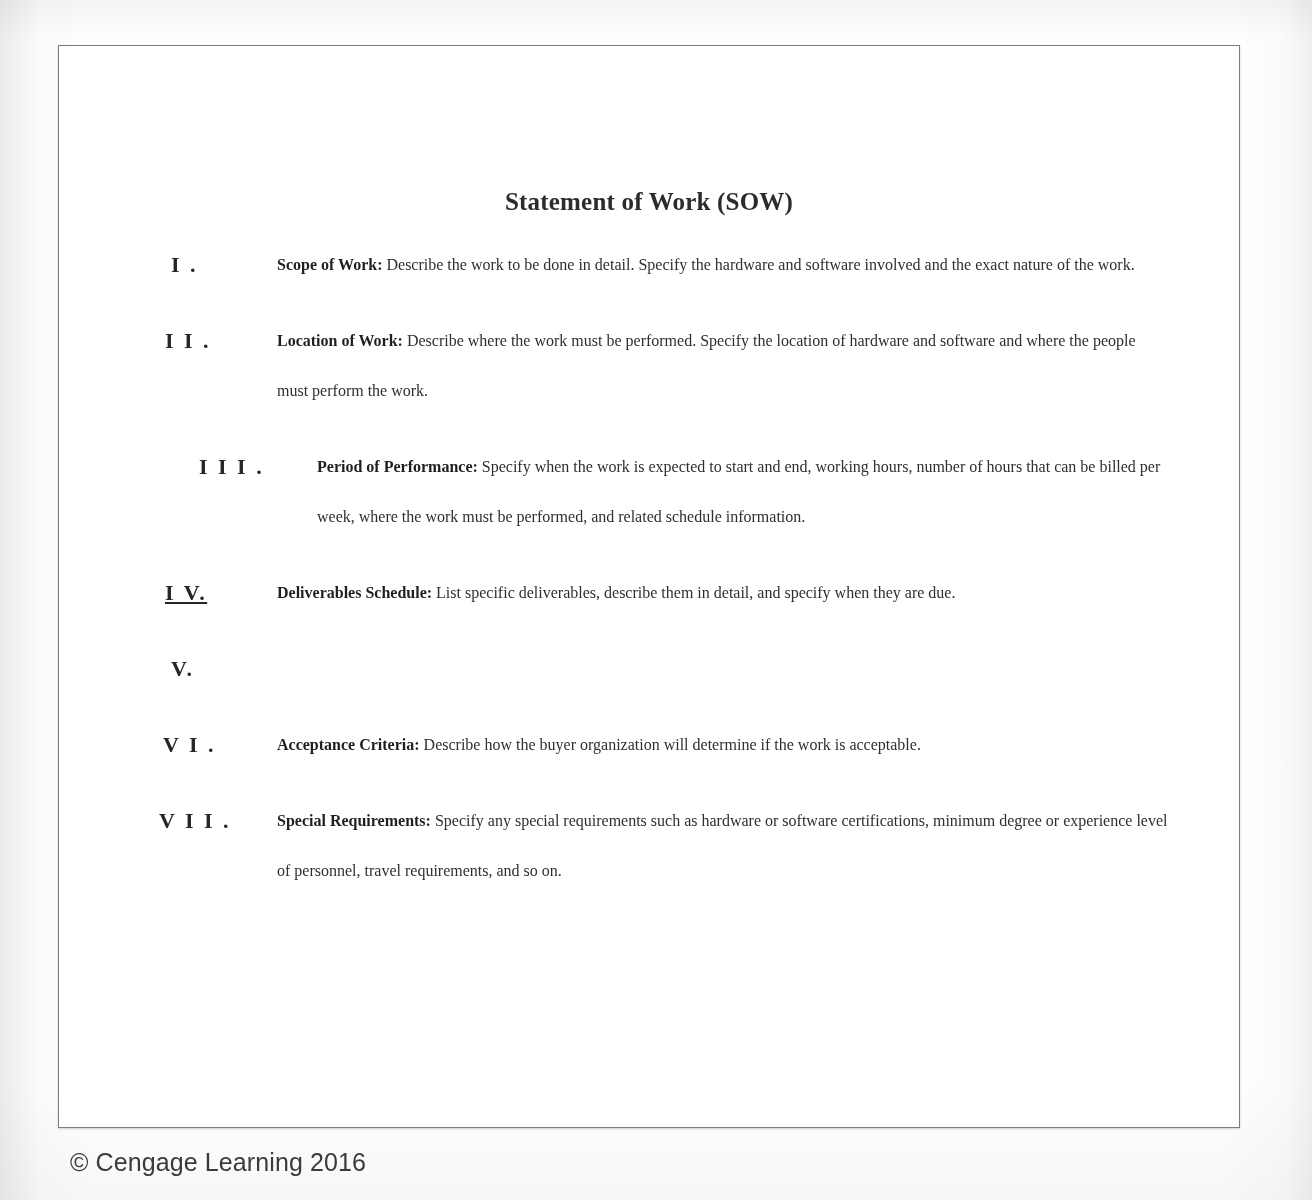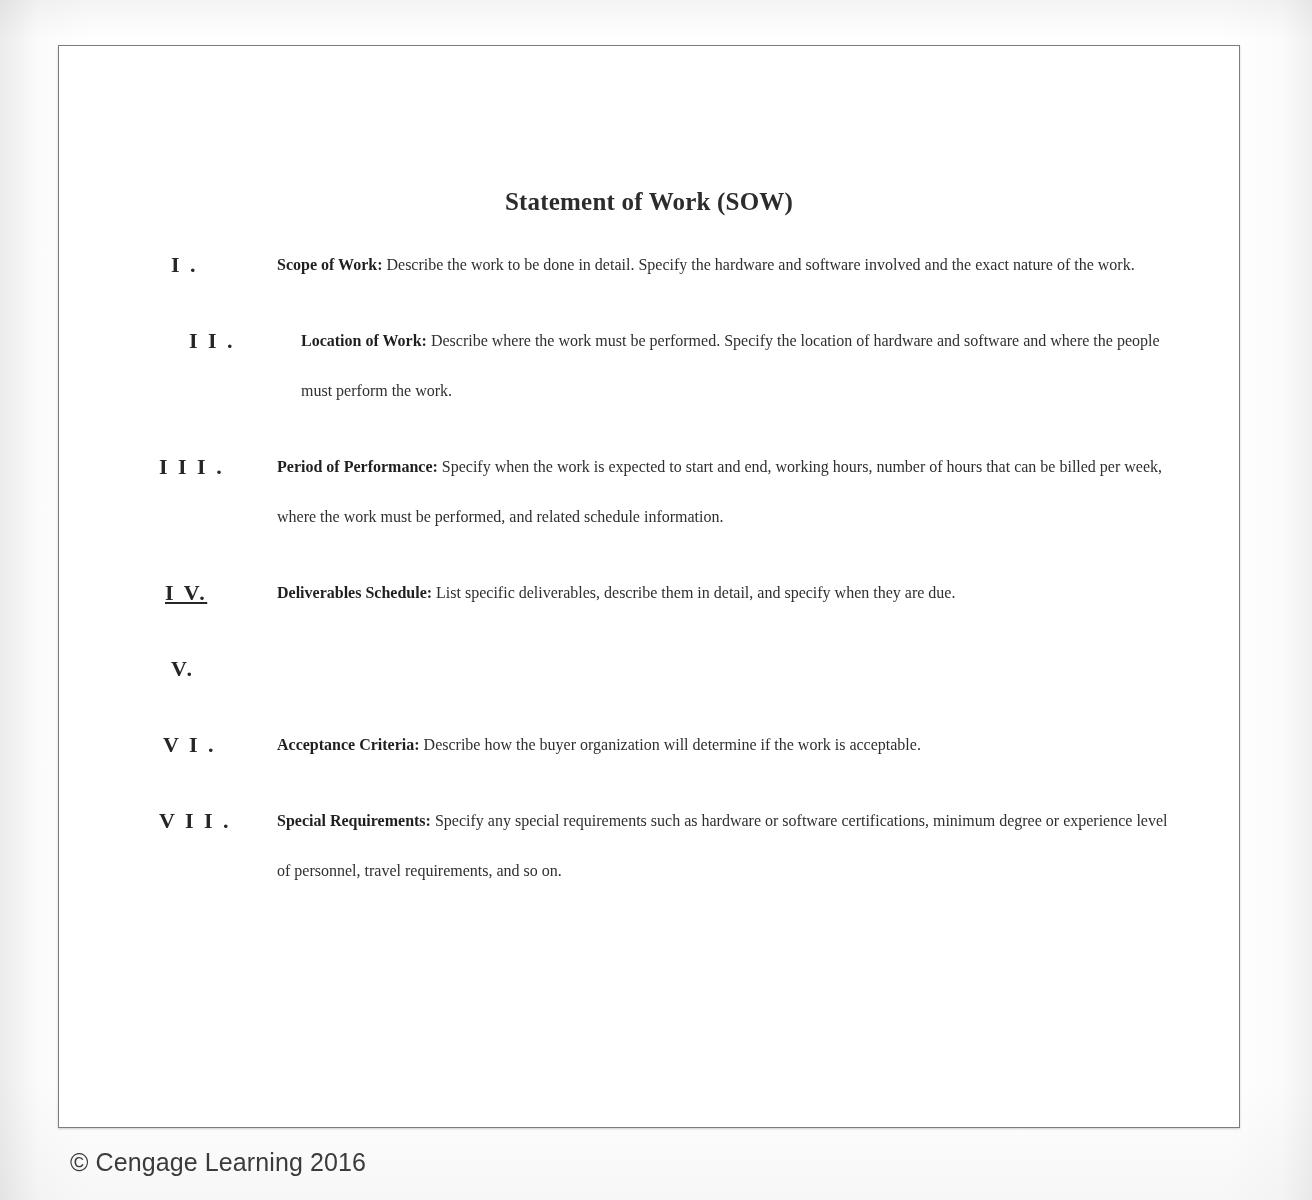--- a/index.html
+++ b/index.html
@@ -83,22 +83,22 @@
     box-sizing: border-box;
     font-weight: bold;
     font-size: 22px;
     line-height: 50px;
     letter-spacing: 2.5px;
     color: #262626;
     white-space: nowrap;
   }
   
   .sow-numeral.n1  { padding-left: 12px; }
-  .sow-numeral.n2  { padding-left: 6px; margin-left: 24px; }
-  .sow-numeral.n3  { padding-left: 0px; }
+  .sow-numeral.n2  { padding-left: 6px; }
+  .sow-numeral.n3  { padding-left: 0px; margin-left: 40px; }
   .sow-numeral.n4  { padding-left: 6px; text-decoration: underline; }
   .sow-numeral.n5  { padding-left: 12px; }
   .sow-numeral.n6  { padding-left: 4px; }
   .sow-numeral.n7  { padding-left: 0px; }
 
   .sow-body {
     flex: 1 1 auto;
     font-size: 16px;
     line-height: 50px;
     color: #2f2f2f;

